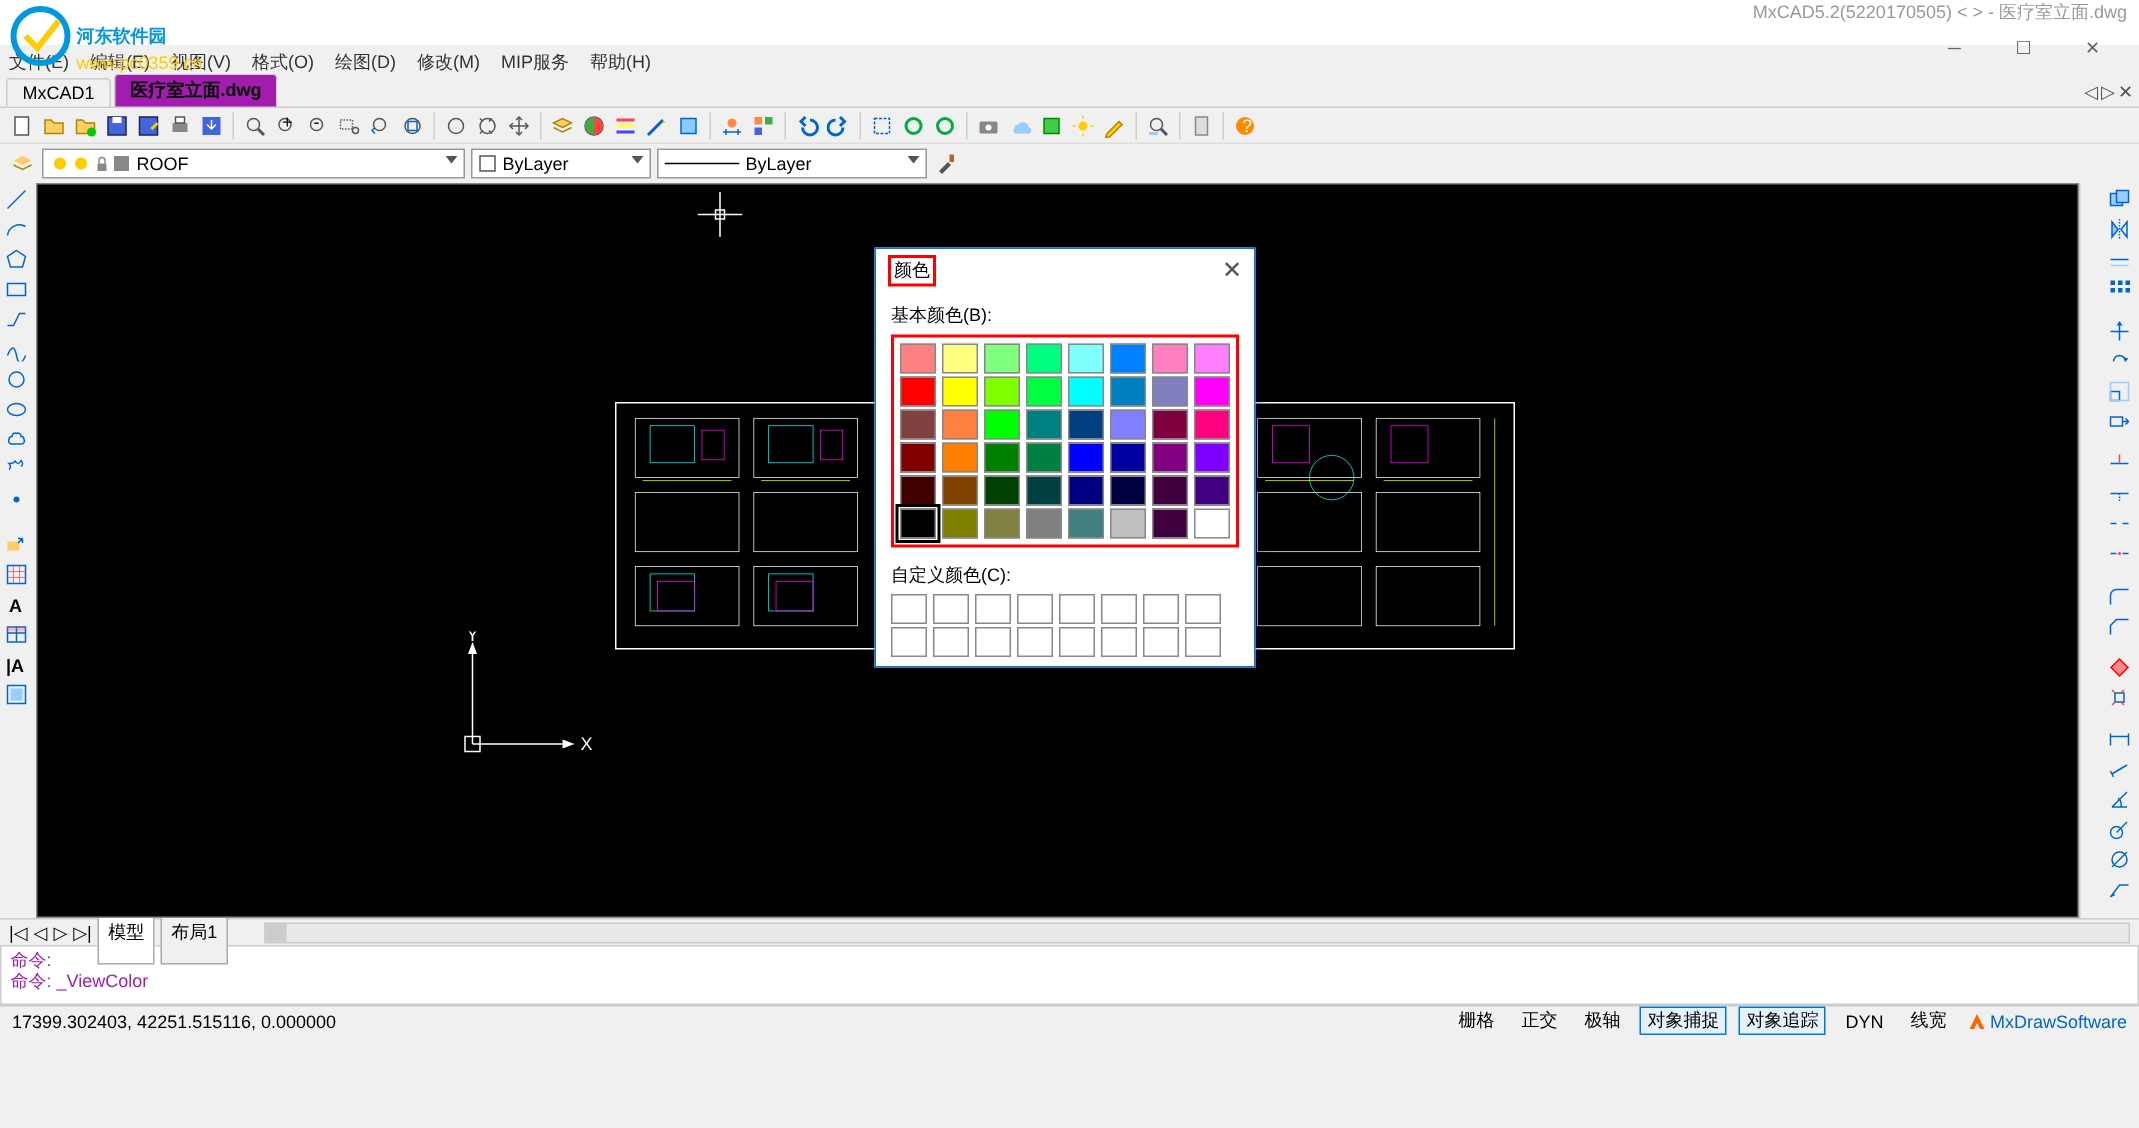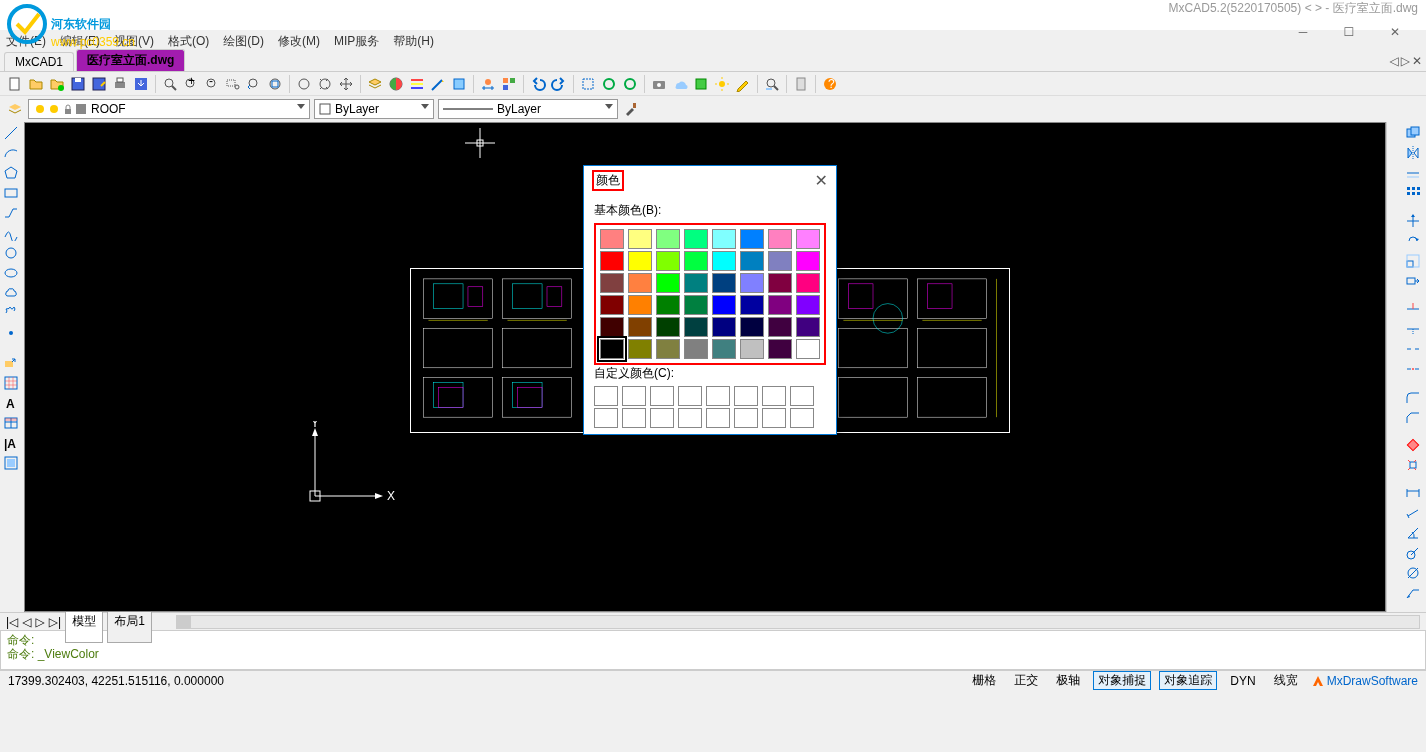--- a/index.html
+++ b/index.html
@@ -41,21 +41,21 @@
 .customgrid{display:grid;grid-template-columns:repeat(8,26px);gap:2px;margin-top:4px;}
 .cswatch{width:24px;height:20px;border:1px solid #888;background:#fff;}
 .dlg .wide{width:100%;height:26px;margin-top:12px;border:1px solid #aaa;background:#f5f5f5;}
 .dlg .btnrow{display:flex;gap:10px;margin-top:10px;}
 .dlg .btn{width:70px;height:26px;border:1px solid #aaa;background:#f5f5f5;}
 .dlg .btn.ok{border:2px solid #0078d7;outline:2px solid #f00;}
 .bottomtabs{height:18px;background:#f0f0f0;display:flex;align-items:center;padding:0 6px;gap:4px;border-top:1px solid #ccc;}
 .btab{border:1px solid #aaa;padding:12px 6px;background:#fff;}
 .scrollh{flex:1;height:14px;background:#e8e8e8;border:1px solid #ccc;position:relative;margin-left:20px;}
 .scrollh .thumb{position:absolute;left:0;width:14px;height:12px;background:#ccc;}
-.cmdwin{height:40px;background:#fff;border:1px solid #ccc;padding:2px 6px;color:#4d7c0f;line-height:14px;}
+.cmdwin{height:40px;background:#fff;border:1px solid #ccc;padding:2px 6px;color:#a21caf;line-height:14px;}
 .statusbar{height:20px;background:#f0f0f0;display:flex;align-items:center;padding:0 8px;gap:8px;border-top:1px solid #ccc;}
 .statusbar .coords{flex:0 0 auto;}
 .statusbar .spacer{flex:1;}
 .statusbar .stitm{padding:0 4px;border:1px solid transparent;}
 .statusbar .stitm.active{border:1px solid #0078d7;background:#e5f1fb;}
 .statusbar .brand{color:#0066cc;display:flex;align-items:center;gap:2px;}
 .logo-svg{width:200px;height:60px;}
 .vscroll{width:16px;background:#f0f0f0;border-left:1px solid #ccc;}
 </style>
 </head>
@@ -755,21 +755,21 @@
         <div class="swatch" style="background: rgb(64, 0, 128);"></div>
         <div class="swatch sel" style="background: rgb(0, 0, 0);"></div>
         <div class="swatch" style="background: rgb(128, 128, 0);"></div>
         <div class="swatch" style="background: rgb(128, 128, 64);"></div>
         <div class="swatch" style="background: rgb(128, 128, 128);"></div>
         <div class="swatch" style="background: rgb(64, 128, 128);"></div>
         <div class="swatch" style="background: rgb(192, 192, 192);"></div>
         <div class="swatch" style="background: rgb(64, 0, 64);"></div>
         <div class="swatch" style="background: rgb(255, 255, 255);"></div>
       </div>
-    <div class="label" style="margin-top:0">自定义颜色(C):</div>
+    <div class="label" style="margin-top:10px">自定义颜色(C):</div>
     <div class="customgrid">
       <div class="cswatch"></div>
         <div class="cswatch"></div>
         <div class="cswatch"></div>
         <div class="cswatch"></div>
         <div class="cswatch"></div>
         <div class="cswatch"></div>
         <div class="cswatch"></div>
         <div class="cswatch"></div>
       <div class="cswatch"></div>

